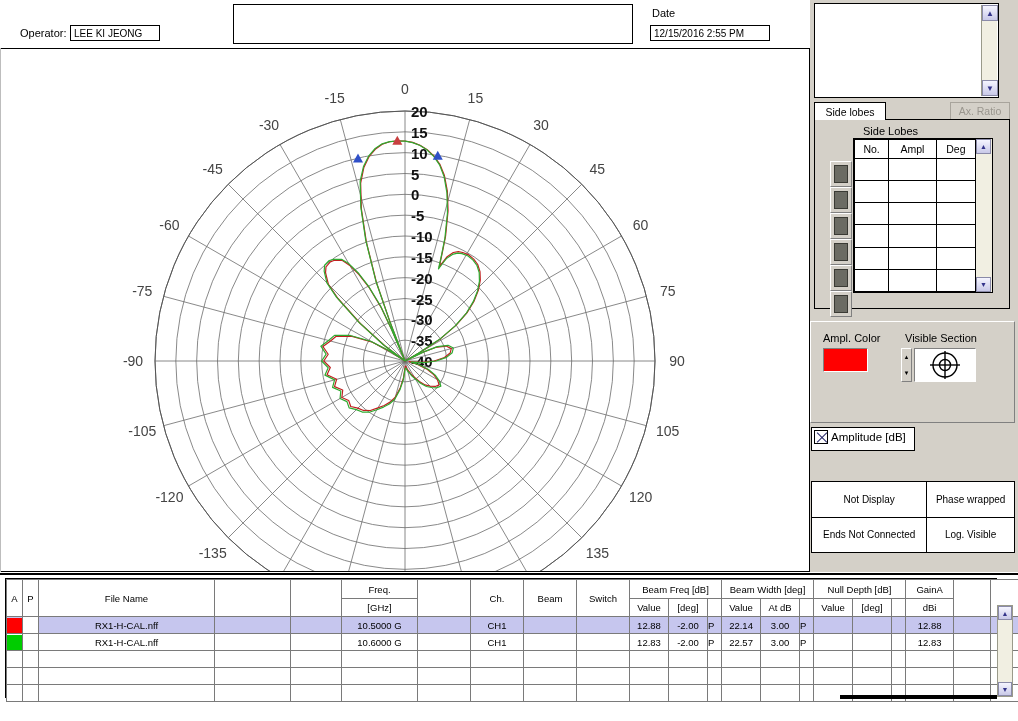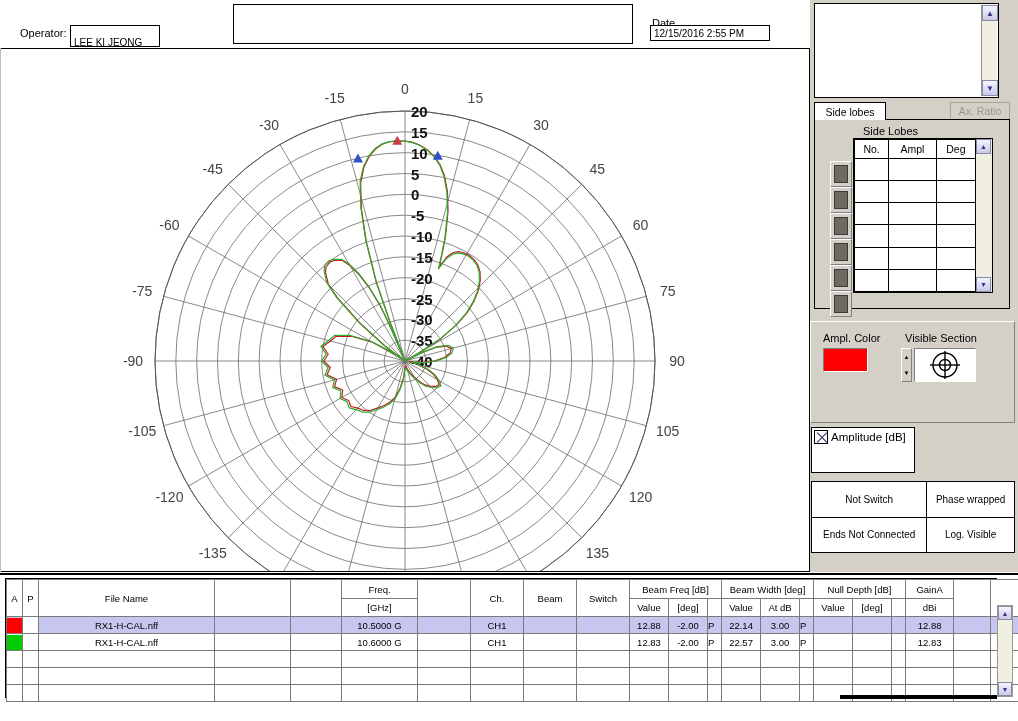--- a/index.html
+++ b/index.html
@@ -16,31 +16,31 @@
   #topbar { position: absolute; left: 0; top: 0; width: 810px; height: 48px; background: #fff; }
   #operator-label {
     position: absolute; left: 20px; top: 27px;
     font-size: 11px; color: #000;
   }
   #operator-input {
     position: absolute; left: 70px; top: 25px;
     width: 90px; height: 16px;
     border: 1px solid #000; background: #fff;
     font-size: 10px; color: #000;
-    padding: 10px 3px; line-height: 13px;
+    padding: 1px 3px; line-height: 13px;
     white-space: nowrap; overflow: hidden;
   }
   #title-box {
     position: absolute; left: 233px; top: 4px;
     width: 400px; height: 40px;
     border: 1px solid #000; background: #fff;
     font-size: 12px; padding: 3px;
   }
   #date-label {
-    position: absolute; left: 652px; top: 17px;
+    position: absolute; left: 652px; top: 7px;
     font-size: 11px; color: #000;
   }
   #date-input {
     position: absolute; left: 650px; top: 25px;
     width: 120px; height: 16px;
     border: 1px solid #000; background: #fff;
     font-size: 10px; color: #000;
     padding: 1px 3px; line-height: 13px;
     white-space: nowrap; overflow: hidden;
   }
@@ -169,21 +169,21 @@
     position: absolute; left: 103px; top: 26px;
     width: 62px; height: 34px;
     background: #fff; border: 1px solid #808080;
     border-right-color:#fff; border-bottom-color:#fff;
     display: flex; align-items: center; justify-content: center;
   }
 
   
   #check-group {
     position: absolute; left: 811px; top: 427px;
-    width: 104px; height: 46px;
+    width: 104px; height: 24px;
     border: 1px solid #000; background: #fff;
   }
   .chk-row { position: absolute; left: 2px; display: flex; align-items: center; }
   .chk-row:nth-child(1) { top: 2px; }
   .chk-row:nth-child(2) { top: 19px; margin-top: 39px; }
   .chkbox {
     width: 14px; height: 14px; border: 1px solid #000; background: #fff;
     position: relative; margin-right: 3px;
   }
   .chkbox.checked::before, .chkbox.checked::after {
@@ -478,21 +478,21 @@
     </div>
     <div class="chk-row">
       <div class="chkbox"></div>
       <div class="chk-label">Phase [deg]</div>
     </div>
   </div>
 
   <table id="status-grid">
     <tbody>
     <tr>
-      <td>Not Switch</td>
+      <td>Not Display</td>
       <td>Phase wrapped</td>
     </tr>
     <tr>
       <td>Ends Not Connected</td>
       <td>Log. Visible</td>
     </tr>
   </tbody>
     </table>
 
   <div id="bottom-table-wrap">

